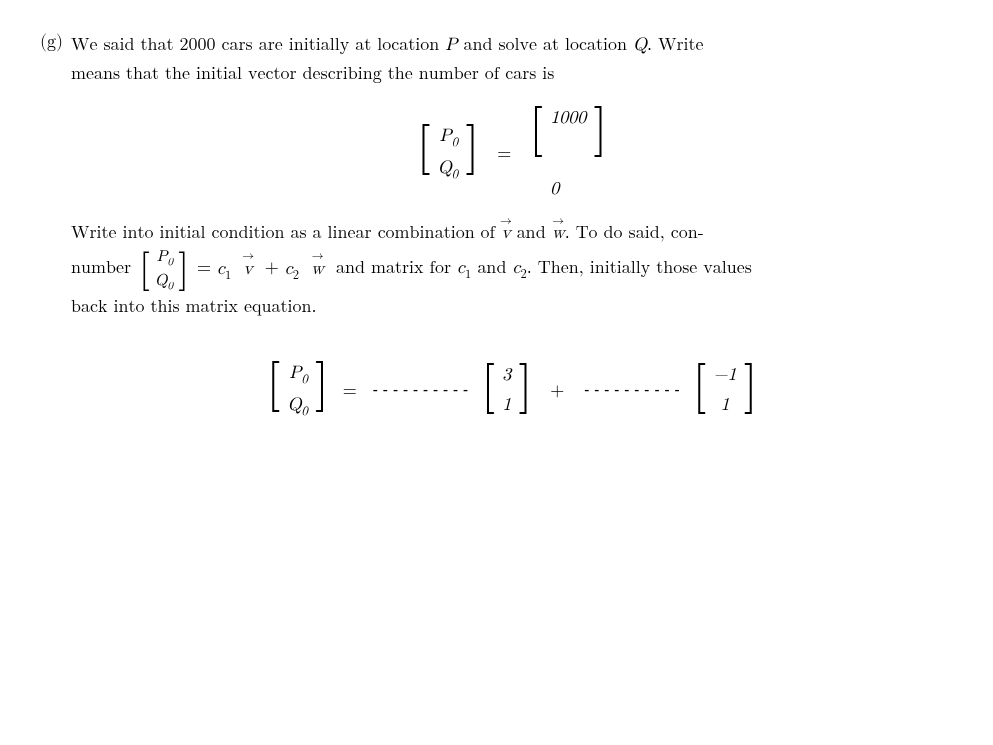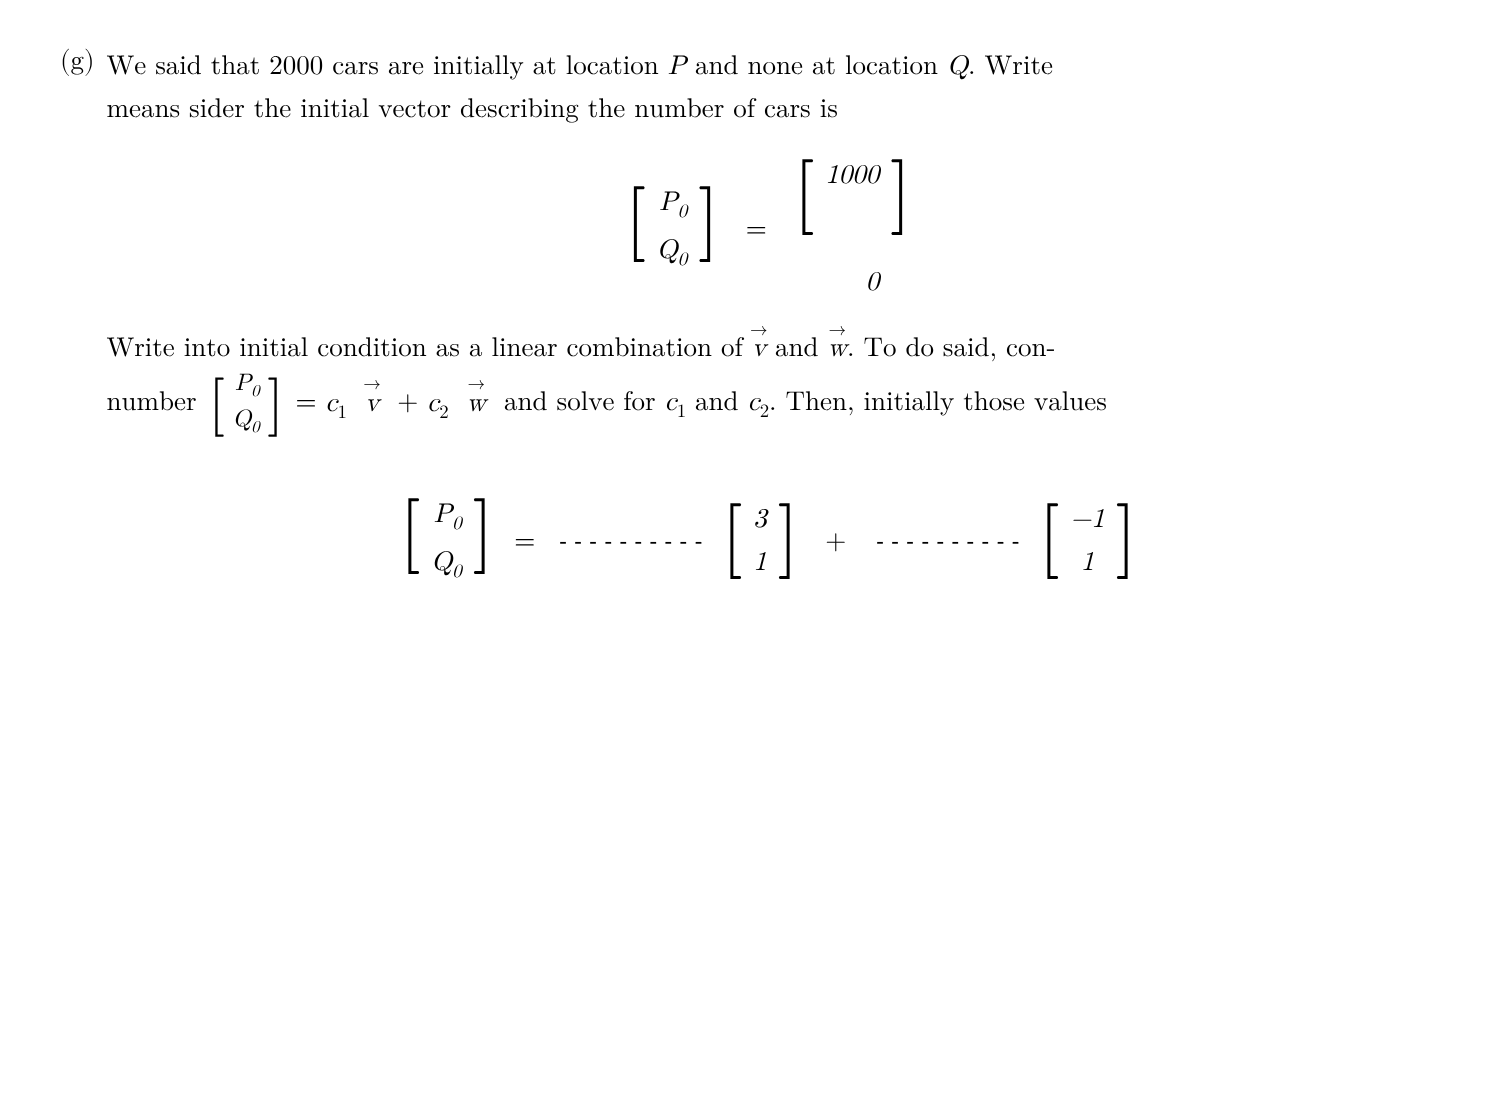--- a/index.html
+++ b/index.html
@@ -188,25 +188,25 @@
 <div class="page-content">
 
   <div class="problem-g">
     <span class="problem-label">(g)</span>
 
     <div class="problem-body">
 
       <p class="text-block">
         <span>We said that 2000 cars are initially at location</span>
         <span> <span class="italic">P</span> </span>
-        <span>and none at location</span>
+        <span>and solve at location</span>
         <span> <span class="italic">Q</span>. </span>
         <span>Write</span>
         <br>
-        <span>means sider the initial vector describing the number of cars is</span>
+        <span>means that the initial vector describing the number of cars is</span>
       </p>
 
       <div class="matrix-display">
 
         <div class="matrix-bracket-wrap">
           <span class="bracket-left big-bracket"></span>
           <div class="big-cells">
             <div class="big-cell">
               <span class="italic">P<sub>0</sub></span>
             </div>
@@ -214,21 +214,21 @@
               <span class="italic">Q<sub>0</sub></span>
             </div>
           </div>
           <span class="bracket-right big-bracket"></span>
         </div>
 
         <span class="equals">=</span>
 
         <div class="matrix-bracket-wrap">
           <span class="bracket-left big-bracket"></span>
-          <div class="big-cells" style="align-items:flex-end;gap:48px;">
+          <div class="big-cells" style="align-items:flex-start;gap:48px;">
             <div class="big-cell">1000</div>
             <div class="big-cell">0</div>
           </div>
           <span class="bracket-right big-bracket"></span>
         </div>
       </div>
 
       <p class="text-block">
         <span>Write into initial condition as a linear combination of</span>
         <span class="vec"><em>v</em></span>
@@ -247,26 +247,27 @@
           </span>
           <span class="inline-bracket">]</span>
         </span>
 
         <span>=</span>
         <span><em>c</em><sub>1</sub></span>
         <span class="vec" style="margin:0 6px;"><em>v</em></span>
         <span>+</span>
         <span><em>c</em><sub>2</sub></span>
         <span class="vec" style="margin:0 6px;"><em>w</em></span>
-        <span>and solve for</span>
+        <span>and matrix for</span>
         <em>c</em><sub>1</sub>
         <span>and</span>
         <em>c</em><sub>2</sub>.
         <span>Then, initially those values</span>
         <br>
+        <span>back into this matrix equation.</span>
       </p>
 
       <div class="bottom-equation">
 
         <div class="matrix-bracket-wrap">
           <span class="bracket-left big-bracket"></span>
           <div class="big-cells">
             <div class="big-cell italic">P<sub>0</sub></div>
             <div class="big-cell italic">Q<sub>0</sub></div>
           </div>

